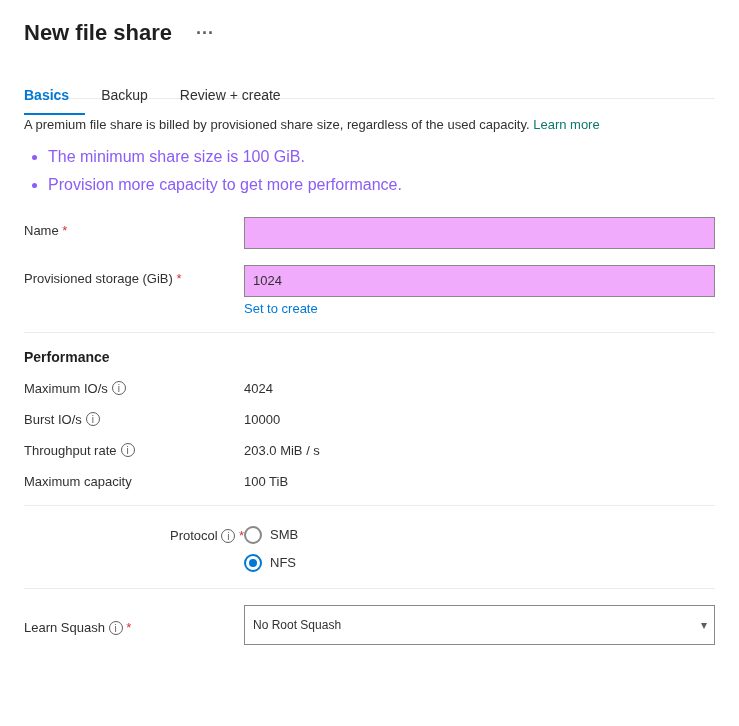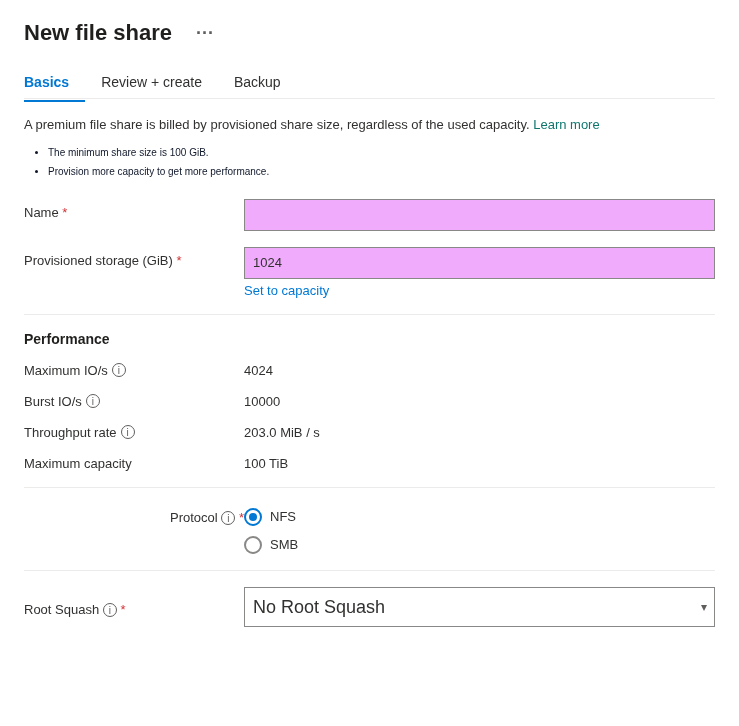--- a/index.html
+++ b/index.html
@@ -33,21 +33,21 @@
       margin-bottom: 16px;
     }
     .tab {
       padding: 8px 16px 10px 0;
       margin-right: 16px;
       cursor: pointer;
       font-size: 14px;
       color: #323130;
       border-bottom: 2px solid transparent;
       position: relative;
-      top: 4px;
+      top: 17px;
     }
     .tab.active {
       color: #0078d4;
       border-bottom: 2px solid #0078d4;
       font-weight: 600;
     }
     .info-text {
       font-size: 13px;
       color: #323130;
       margin-bottom: 10px;
@@ -56,22 +56,22 @@
     .info-text a {
       color: #0f766e;
       text-decoration: none;
     }
     .bullet-list {
       margin-left: 24px;
       margin-bottom: 20px;
     }
     .bullet-list li {
       margin-bottom: 4px;
-      font-size: 10px;
-      color: #0f172a;
+      font-size: 16px;
+      color: #8b5cf6;
       line-height: 1.5;
     }
     .form-section {
       margin-top: 18px;
     }
     .form-row {
       display: flex;
       align-items: flex-start;
       margin-bottom: 16px;
       min-height: 32px;
@@ -202,21 +202,21 @@
     }
     .dropdown-container {
       flex: 1;
       position: relative;
     }
     .dropdown-select {
       width: 100%;
       height: 40px;
       border: 1px solid #8a8886;
       padding: 0 8px;
-      font-size: 18px;
+      font-size: 12px;
       color: #323130;
       background: #fff;
       appearance: none;
       -webkit-appearance: none;
       cursor: pointer;
       padding-right: 28px;
       outline: none;
     }
     .dropdown-arrow {
       position: absolute;
@@ -231,22 +231,22 @@
 </head>
 <body>
 
 <div class="page-title">
   <span>New file share</span>
   <span class="ellipsis">···</span>
 </div>
 
 <div class="tabs">
   <div class="tab active">Basics</div>
+  <div class="tab">Backup</div>
   <div class="tab">Review + create</div>
-  <div class="tab">Backup</div>
 </div>
 
 <p class="info-text">
   <span>A premium file share is billed by provisioned share size, regardless of the used capacity.</span>
   <a href="#">Learn more</a>
 </p>
 
 <ul class="bullet-list">
   <li>The minimum share size is 100 GiB.</li>
   <li>Provision more capacity to get more performance.</li>
@@ -264,21 +264,21 @@
     </div>
   </div>
 
   <div class="form-row">
     <div class="form-label">
       <span>Provisioned storage (GiB)</span>
       <span class="required-star">*</span>
     </div>
     <div class="form-input">
       <input type="text" value="1024" style="">
-      <a href="#" class="set-to-maximum">Set to capacity</a>
+      <a href="#" class="set-to-maximum">Set to create</a>
     </div>
   </div>
 
 </div>
 
 <hr class="divider">
 
 <div class="performance-section">
   <div class="section-title">Performance</div>
 
@@ -321,41 +321,41 @@
   <div class="form-row">
     <div class="form-label">
       <span>Protocol</span>
       <span class="info-icon">i</span>
       <span class="required-star">*</span>
     </div>
     <div class="form-input">
       <div class="radio-group">
 
         <label class="radio-option">
+          <div class="radio-outer">
+          </div>
+          <span class="radio-label">SMB</span>
+        </label>
+
+        <label class="radio-option">
           <div class="radio-outer selected">
             <div class="radio-inner"></div>
           </div>
           <span class="radio-label">NFS</span>
         </label>
-
-        <label class="radio-option">
-          <div class="radio-outer">
-          </div>
-          <span class="radio-label">SMB</span>
-        </label>
       </div>
     </div>
   </div>
 </div>
 
 <hr class="divider">
 
 <div class="root-squash-row">
   <div class="form-label">
-    <span>Root Squash</span>
+    <span>Learn Squash</span>
     <span class="info-icon">i</span>
     <span class="required-star">*</span>
   </div>
   <div class="dropdown-container">
     <select class="dropdown-select">
       <option>No Root Squash</option>
       <option>Root Squash</option>
       <option>All Squash</option>
     </select>
     <span class="dropdown-arrow">▾</span>

